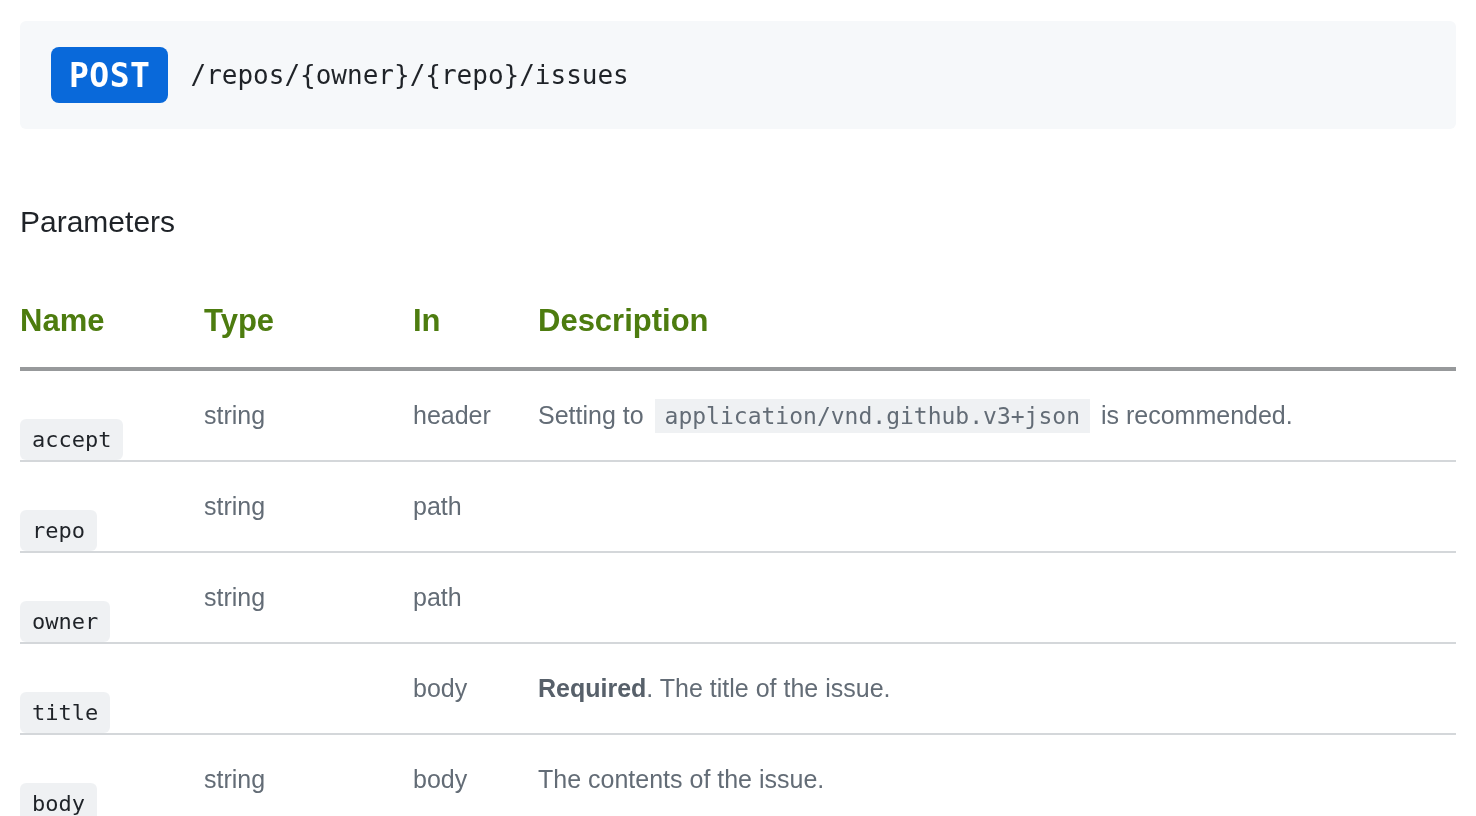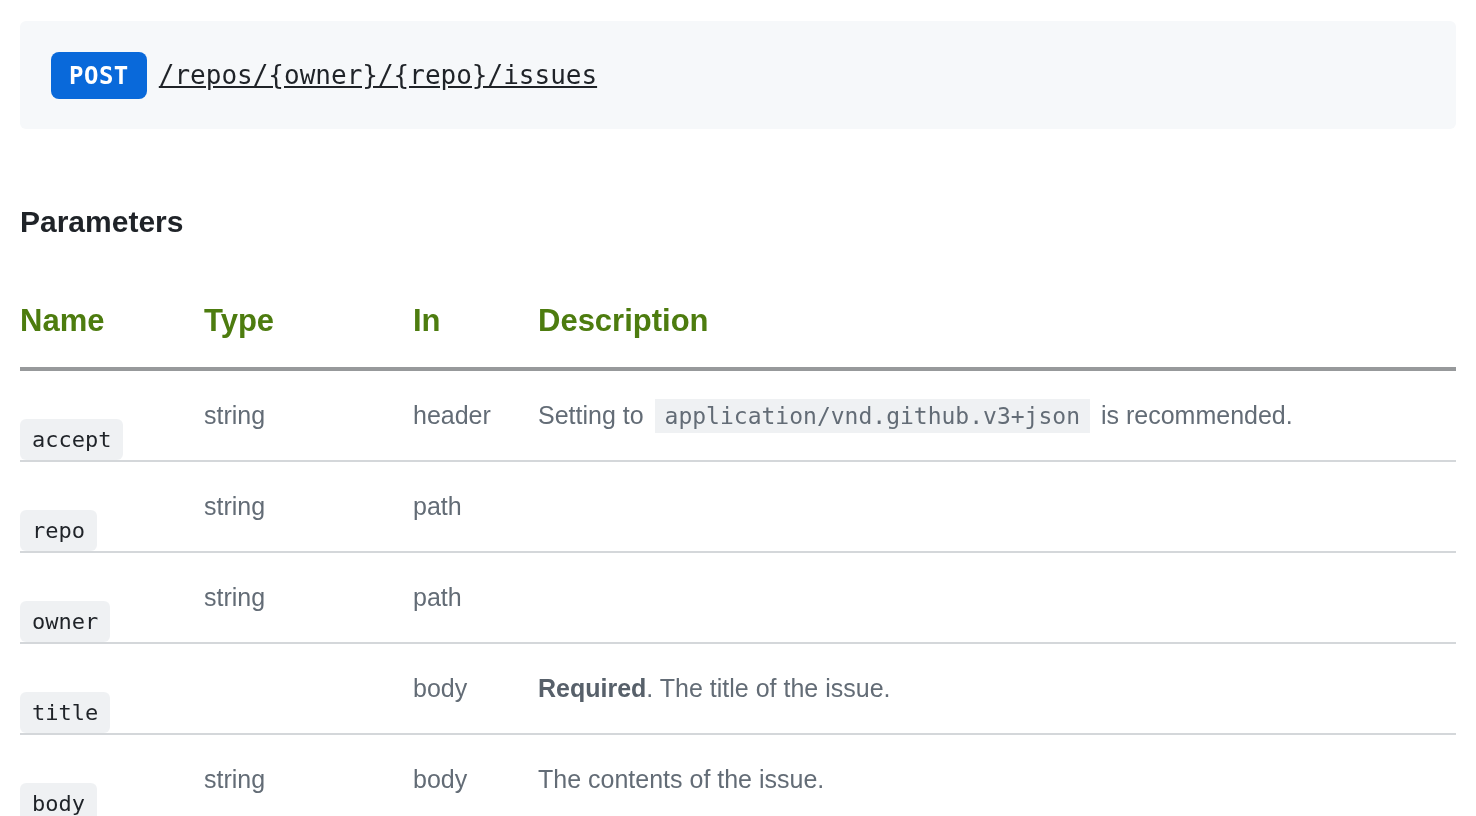--- a/index.html
+++ b/index.html
@@ -20,41 +20,40 @@
     border-radius: 6px;
     display: flex;
     align-items: center;
     padding-left: 31px;
   }
   .method-badge {
     display: inline-block;
     background: #0969da;
     color: #ffffff;
     font-family: "DejaVu Sans Mono", monospace;
-    font-size: 24px;
+    font-size: 33px;
     font-weight: 600;
     line-height: 1;
     padding: 12px 18px 11px 18px;
     border-radius: 8px;
     letter-spacing: 0.5px;
   }
   .endpoint-path {
-    margin-left: 12px;
+    margin-left: 22px;
     font-family: "DejaVu Sans Mono", monospace;
     font-size: 26px;
     color: #1f2328;
-    text-decoration: underline;
   }
 
   
   .parameters-title {
     margin: 74px 20px 0 20px;
     font-size: 30px;
     line-height: 38px;
-    font-weight: 700;
+    font-weight: 400;
     color: #1f2328;
   }
 
   
   table.params-table {
     margin: 30px 20px 0 20px;
     width: 1436px;
     border-collapse: collapse;
     table-layout: fixed;
   }

